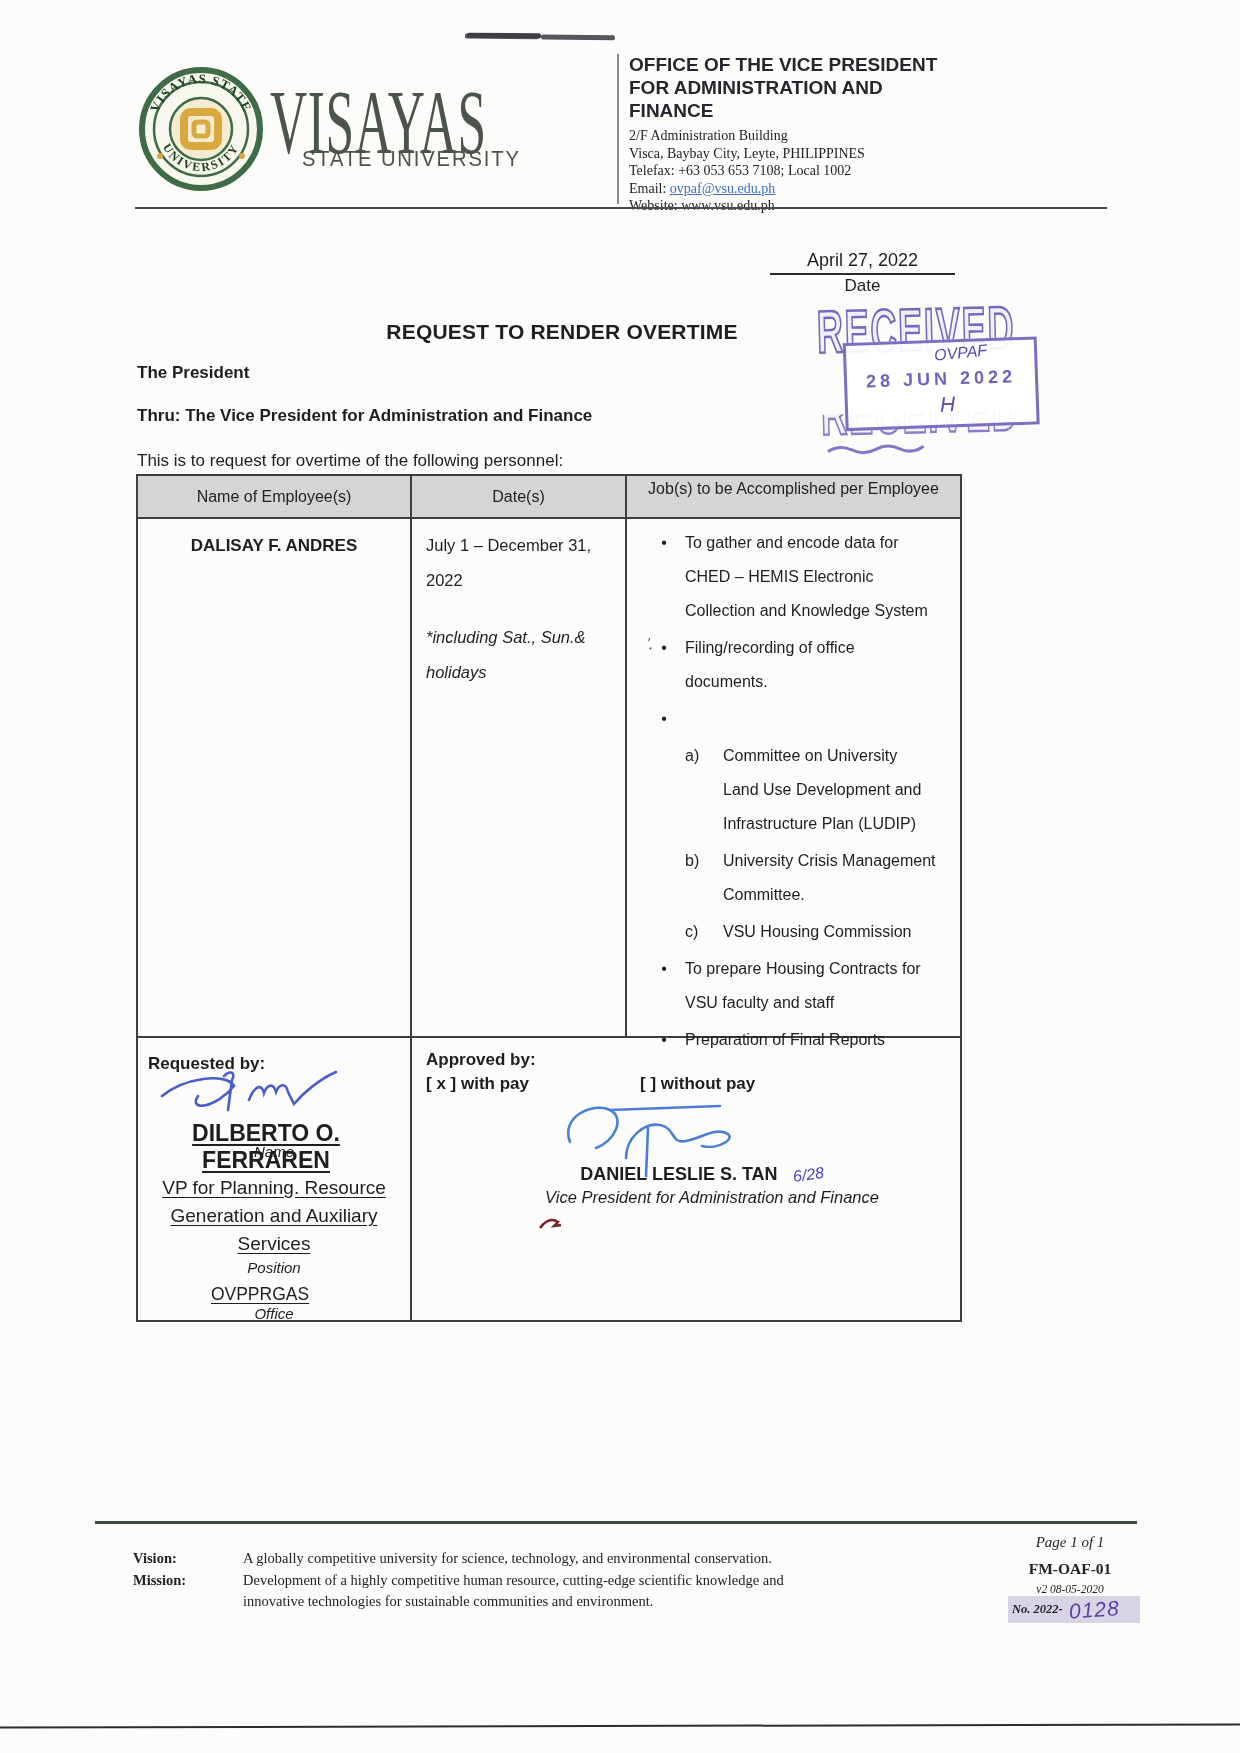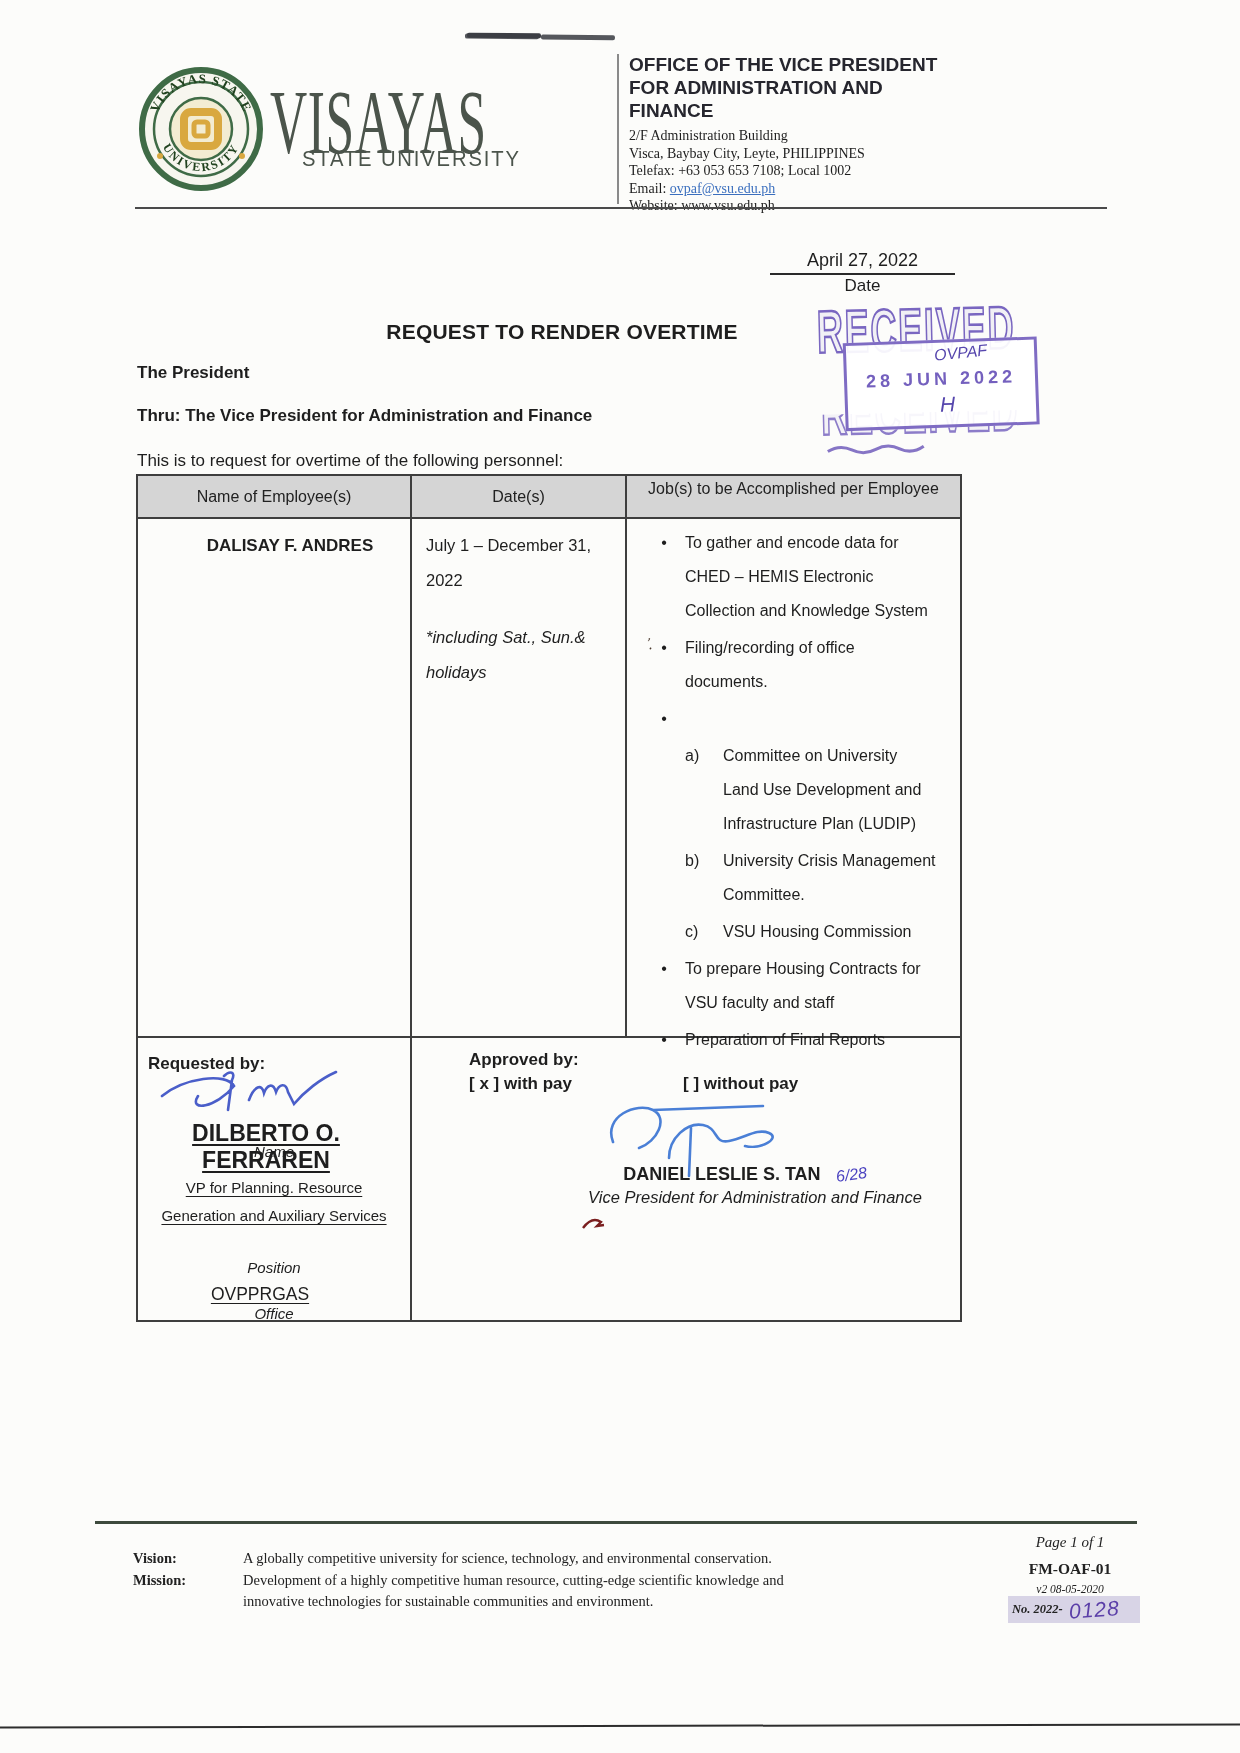--- a/index.html
+++ b/index.html
@@ -122,21 +122,21 @@
     <div class="tline" style="left:0;top:41px;width:822px;height:2px;"></div>
     <div class="tline" style="left:0;top:560px;width:822px;height:2px;"></div>
     <div class="tline" style="left:272px;top:0;width:2px;height:562px;"></div>
     <div class="tline" style="left:487px;top:0;width:2px;height:562px;"></div>
     <div class="tline" style="left:272px;top:562px;width:2px;height:282px;"></div>
 
     <div class="abs ctr th" style="left:0;top:0;width:272px;line-height:41px;">Name of Employee(s)</div>
     <div class="abs ctr th" style="left:274px;top:0;width:213px;line-height:41px;">Date(s)</div>
     <div class="abs ctr th" style="left:489px;top:1px;width:333px;line-height:19px;padding-top:2px;">Job(s) to be Accomplished per Employee</div>
 
-    <div class="abs ctr b" style="left:0;top:60px;width:304px;font-size:17px;">DALISAY F. ANDRES</div>
+    <div class="abs ctr b" style="left:0;top:60px;width:272px;font-size:17px;">DALISAY F. ANDRES</div>
 
     <div class="abs" style="left:288px;top:52px;width:190px;font-size:16.5px;line-height:35px;">
       <div>July 1 – December 31, 2022</div>
       <div class="i" style="margin-top:22px;">*including Sat., Sun.&amp; holidays</div>
     </div>
 
     <div class="abs" style="left:505px;top:50px;width:312px;">
       <div class="job-item">
         <span class="job-marker ctr">•</span>
         <span style="width:256px;">To gather and encode data for CHED – HEMIS  Electronic Collection and Knowledge System</span>
@@ -172,27 +172,27 @@
 
     <div class="abs" style="left:508px;top:158px;font-size:14px;color:#4b3a2e;transform:rotate(24deg);">’․</div>
 
     <div class="abs" style="left:0;top:562px;width:272px;height:282px;">
       <div class="b" style="position:absolute;left:10px;top:16px;font-size:17px;">Requested by:</div>
       <svg class="abs" style="left:16px;top:28px;" width="220" height="58" viewBox="0 0 220 58">
         <path class="sig-ink" d="M8 30 C 30 12, 72 6, 80 20 C 62 42, 34 46, 44 30 M70 10 C 76 4, 82 6, 78 14 L 74 44 M95 34 C 100 20, 108 17, 110 27 C 113 19, 119 16, 122 26 C 125 18, 132 16, 134 26 L 140 38 C 150 26, 166 13, 182 6"></path>
       </svg>
       <div class="ctr b u" style="position:absolute;left:0;top:82px;width:256px;font-size:23px;">DILBERTO O. FERRAREN</div>
       <div class="ctr i" style="position:absolute;left:0;top:105px;width:272px;font-size:15px;">Name</div>
-      <div class="ctr u" style="position:absolute;left:18px;top:136px;width:236px;font-size:15px;line-height:28px;">VP for Planning. Resource Generation and Auxiliary Services</div>
+      <div class="ctr u" style="position:absolute;left:18px;top:136px;width:236px;font-size:19px;line-height:28px;">VP for Planning. Resource Generation and Auxiliary Services</div>
       <div class="ctr i" style="position:absolute;left:0;top:221px;width:272px;font-size:15px;">Position</div>
       <div class="ctr u" style="position:absolute;left:0;top:246px;width:244px;font-size:17.5px;">OVPPRGAS</div>
       <div class="ctr i" style="position:absolute;left:0;top:267px;width:272px;font-size:15px;">Office</div>
     </div>
 
-    <div class="abs" style="left:274px;top:562px;width:548px;height:282px;margin-left:43px;">
+    <div class="abs" style="left:274px;top:562px;width:548px;height:282px;">
       <div class="b" style="position:absolute;left:14px;top:12px;font-size:17px;">Approved by:</div>
       <div class="b" style="position:absolute;left:14px;top:36px;font-size:17px;">[ x ] with pay</div>
       <div class="b" style="position:absolute;left:228px;top:36px;font-size:17px;">[  ] without pay</div>
       <svg class="abs" style="left:140px;top:60px;" width="240" height="84" viewBox="0 0 240 84">
         <path class="sig-ink2" d="M18 44 C 8 18, 42 4, 58 12 C 74 20, 62 44, 44 50 M58 12 L 168 8 M74 60 C 74 40, 92 24, 108 27 C 124 30, 118 46, 134 43 C 150 40, 162 30, 174 35 C 186 40, 166 52, 150 48 M96 30 L 94 78"></path>
       </svg>
       <div class="ctr b" style="position:absolute;left:110px;top:126px;width:360px;font-size:18px;">
         <span>DANIEL LESLIE S. TAN</span>
         <span class="hand" style="display:inline-block;font-size:16px;color:#4b43c0;transform:rotate(-8deg);margin-left:10px;font-weight:normal;">6/28</span>
       </div>

